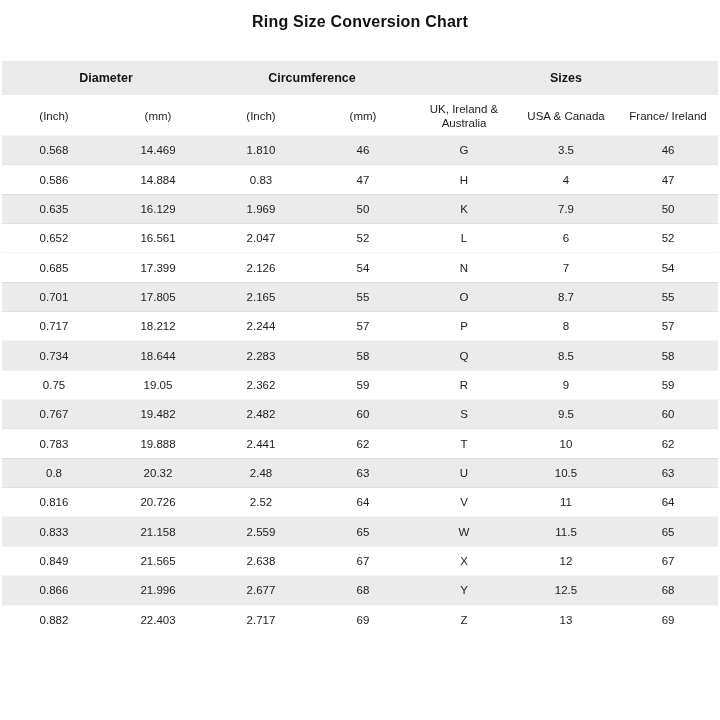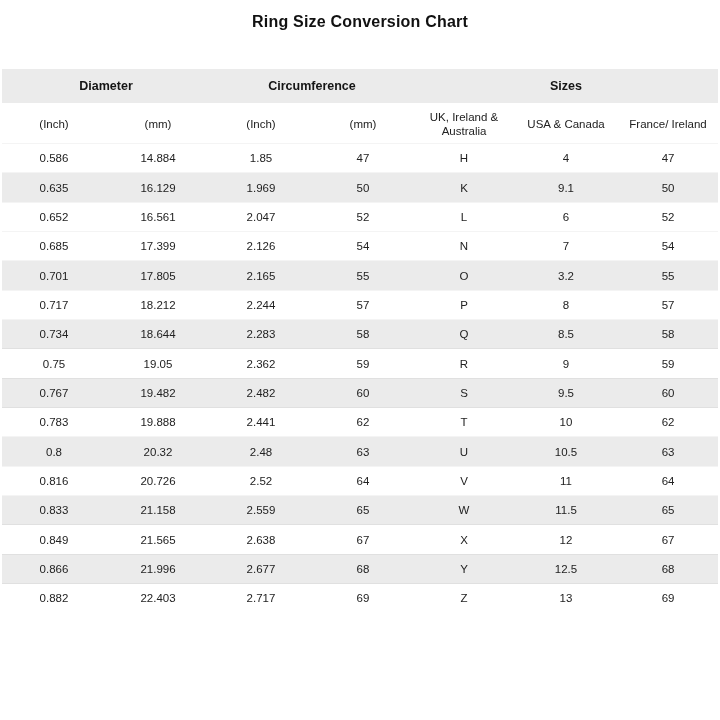--- a/index.html
+++ b/index.html
@@ -22,21 +22,21 @@
     height: 53px;
     box-sizing: border-box;
     text-align: center;
     font-size: 16px;
     font-weight: bold;
     letter-spacing: 0.2px;
     color: #111111;
   }
   table.ring-table {
     width: 716px;
-    margin: 16px 2px;
+    margin: 8px 2px;
     border-collapse: collapse;
     table-layout: fixed;
     font-size: 11.5px;
     color: #222222;
   }
   table.ring-table th, table.ring-table td {
     padding: 0 2px;
     text-align: center;
     vertical-align: middle;
     font-weight: normal;
@@ -98,36 +98,45 @@
           <th>(Inch)</th>
           <th>(mm)</th>
           <th>(Inch)</th>
           <th>(mm)</th>
           <th>UK, Ireland &amp; Australia</th>
           <th>USA &amp; Canada</th>
           <th>France/ Ireland</th>
         </tr>
     </thead>
     <tbody>
+        <tr class="stripe">
+          <td>0.568</td>
+          <td>14.469</td>
+          <td>1.810</td>
+          <td>46</td>
+          <td>G</td>
+          <td>3.5</td>
+          <td>46</td>
+        </tr>
         <tr>
           <td>0.586</td>
           <td>14.884</td>
-          <td>1.85</td>
+          <td>0.83</td>
           <td>47</td>
           <td>H</td>
           <td>4</td>
           <td>47</td>
         </tr>
         <tr class="stripe">
           <td>0.635</td>
           <td>16.129</td>
           <td>1.969</td>
           <td>50</td>
           <td>K</td>
-          <td>9.1</td>
+          <td>7.9</td>
           <td>50</td>
         </tr>
         <tr>
           <td>0.652</td>
           <td>16.561</td>
           <td>2.047</td>
           <td>52</td>
           <td>L</td>
           <td>6</td>
           <td>52</td>
@@ -140,21 +149,21 @@
           <td>N</td>
           <td>7</td>
           <td>54</td>
         </tr>
         <tr class="stripe">
           <td>0.701</td>
           <td>17.805</td>
           <td>2.165</td>
           <td>55</td>
           <td>O</td>
-          <td>3.2</td>
+          <td>8.7</td>
           <td>55</td>
         </tr>
         <tr>
           <td>0.717</td>
           <td>18.212</td>
           <td>2.244</td>
           <td>57</td>
           <td>P</td>
           <td>8</td>
           <td>57</td>

